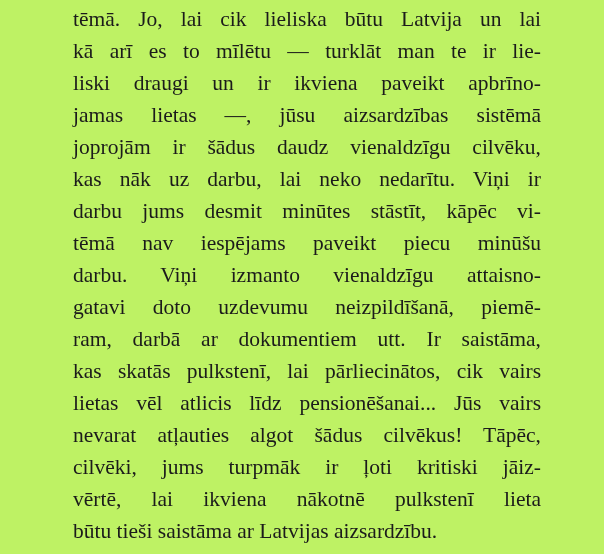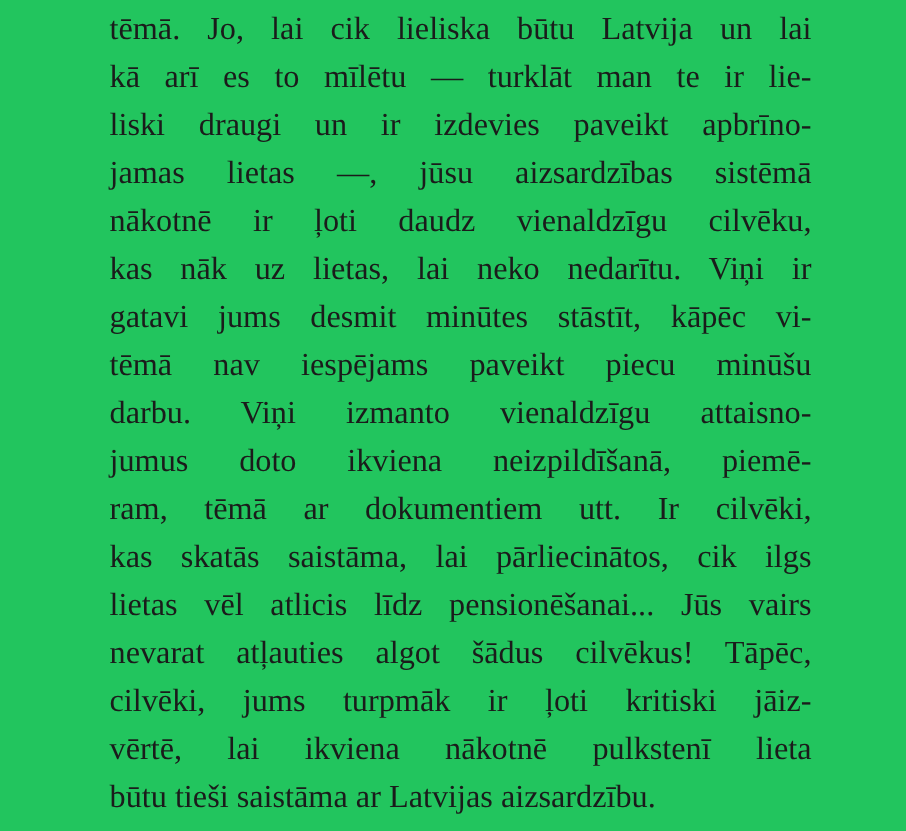--- a/index.html
+++ b/index.html
@@ -4,21 +4,21 @@
 <style>
   html, body {
     margin: 0;
     padding: 0;
     background: #ffffff;
   }
   .page {
     position: relative;
     width: 604px;
     height: 554px;
-    background: #22c55e;
+    background: #bef264;
     overflow: hidden;
     font-family: "Liberation Serif", "DejaVu Serif", serif;
   }
   .text-block {
     position: absolute;
     top: 3px;
     left: 73px;
     width: 468px;
     color: #1b1b1b;
     font-size: 21.5px;
@@ -36,29 +36,29 @@
     text-align-last: left;
   }
 </style>
 </head>
 <body>
 
 <div class="page">
   <div class="text-block">
     <div class="text-line">tēmā. Jo, lai cik lieliska būtu Latvija un lai</div>
     <div class="text-line">kā arī es to mīlētu — turklāt man te ir lie-</div>
-    <div class="text-line">liski draugi un ir izdevies paveikt apbrīno-</div>
+    <div class="text-line">liski draugi un ir ikviena paveikt apbrīno-</div>
     <div class="text-line">jamas lietas —, jūsu aizsardzības sistēmā</div>
-    <div class="text-line">nākotnē ir ļoti daudz vienaldzīgu cilvēku,</div>
-    <div class="text-line">kas nāk uz lietas, lai neko nedarītu. Viņi ir</div>
-    <div class="text-line">gatavi jums desmit minūtes stāstīt, kāpēc vi-</div>
+    <div class="text-line">joprojām ir šādus daudz vienaldzīgu cilvēku,</div>
+    <div class="text-line">kas nāk uz darbu, lai neko nedarītu. Viņi ir</div>
+    <div class="text-line">darbu jums desmit minūtes stāstīt, kāpēc vi-</div>
     <div class="text-line">tēmā nav iespējams paveikt piecu minūšu</div>
     <div class="text-line">darbu. Viņi izmanto vienaldzīgu attaisno-</div>
-    <div class="text-line">jumus doto ikviena neizpildīšanā, piemē-</div>
-    <div class="text-line">ram, tēmā ar dokumentiem utt. Ir cilvēki,</div>
-    <div class="text-line">kas skatās saistāma, lai pārliecinātos, cik ilgs</div>
+    <div class="text-line">gatavi doto uzdevumu neizpildīšanā, piemē-</div>
+    <div class="text-line">ram, darbā ar dokumentiem utt. Ir saistāma,</div>
+    <div class="text-line">kas skatās pulkstenī, lai pārliecinātos, cik vairs</div>
     <div class="text-line">lietas vēl atlicis līdz pensionēšanai... Jūs vairs</div>
     <div class="text-line">nevarat atļauties algot šādus cilvēkus! Tāpēc,</div>
     <div class="text-line">cilvēki, jums turpmāk ir ļoti kritiski jāiz-</div>
     <div class="text-line">vērtē, lai ikviena nākotnē pulkstenī lieta</div>
     <div class="text-line last-line">būtu tieši saistāma ar Latvijas aizsardzību.</div>
   </div>
 </div>
 
 </body></html>

